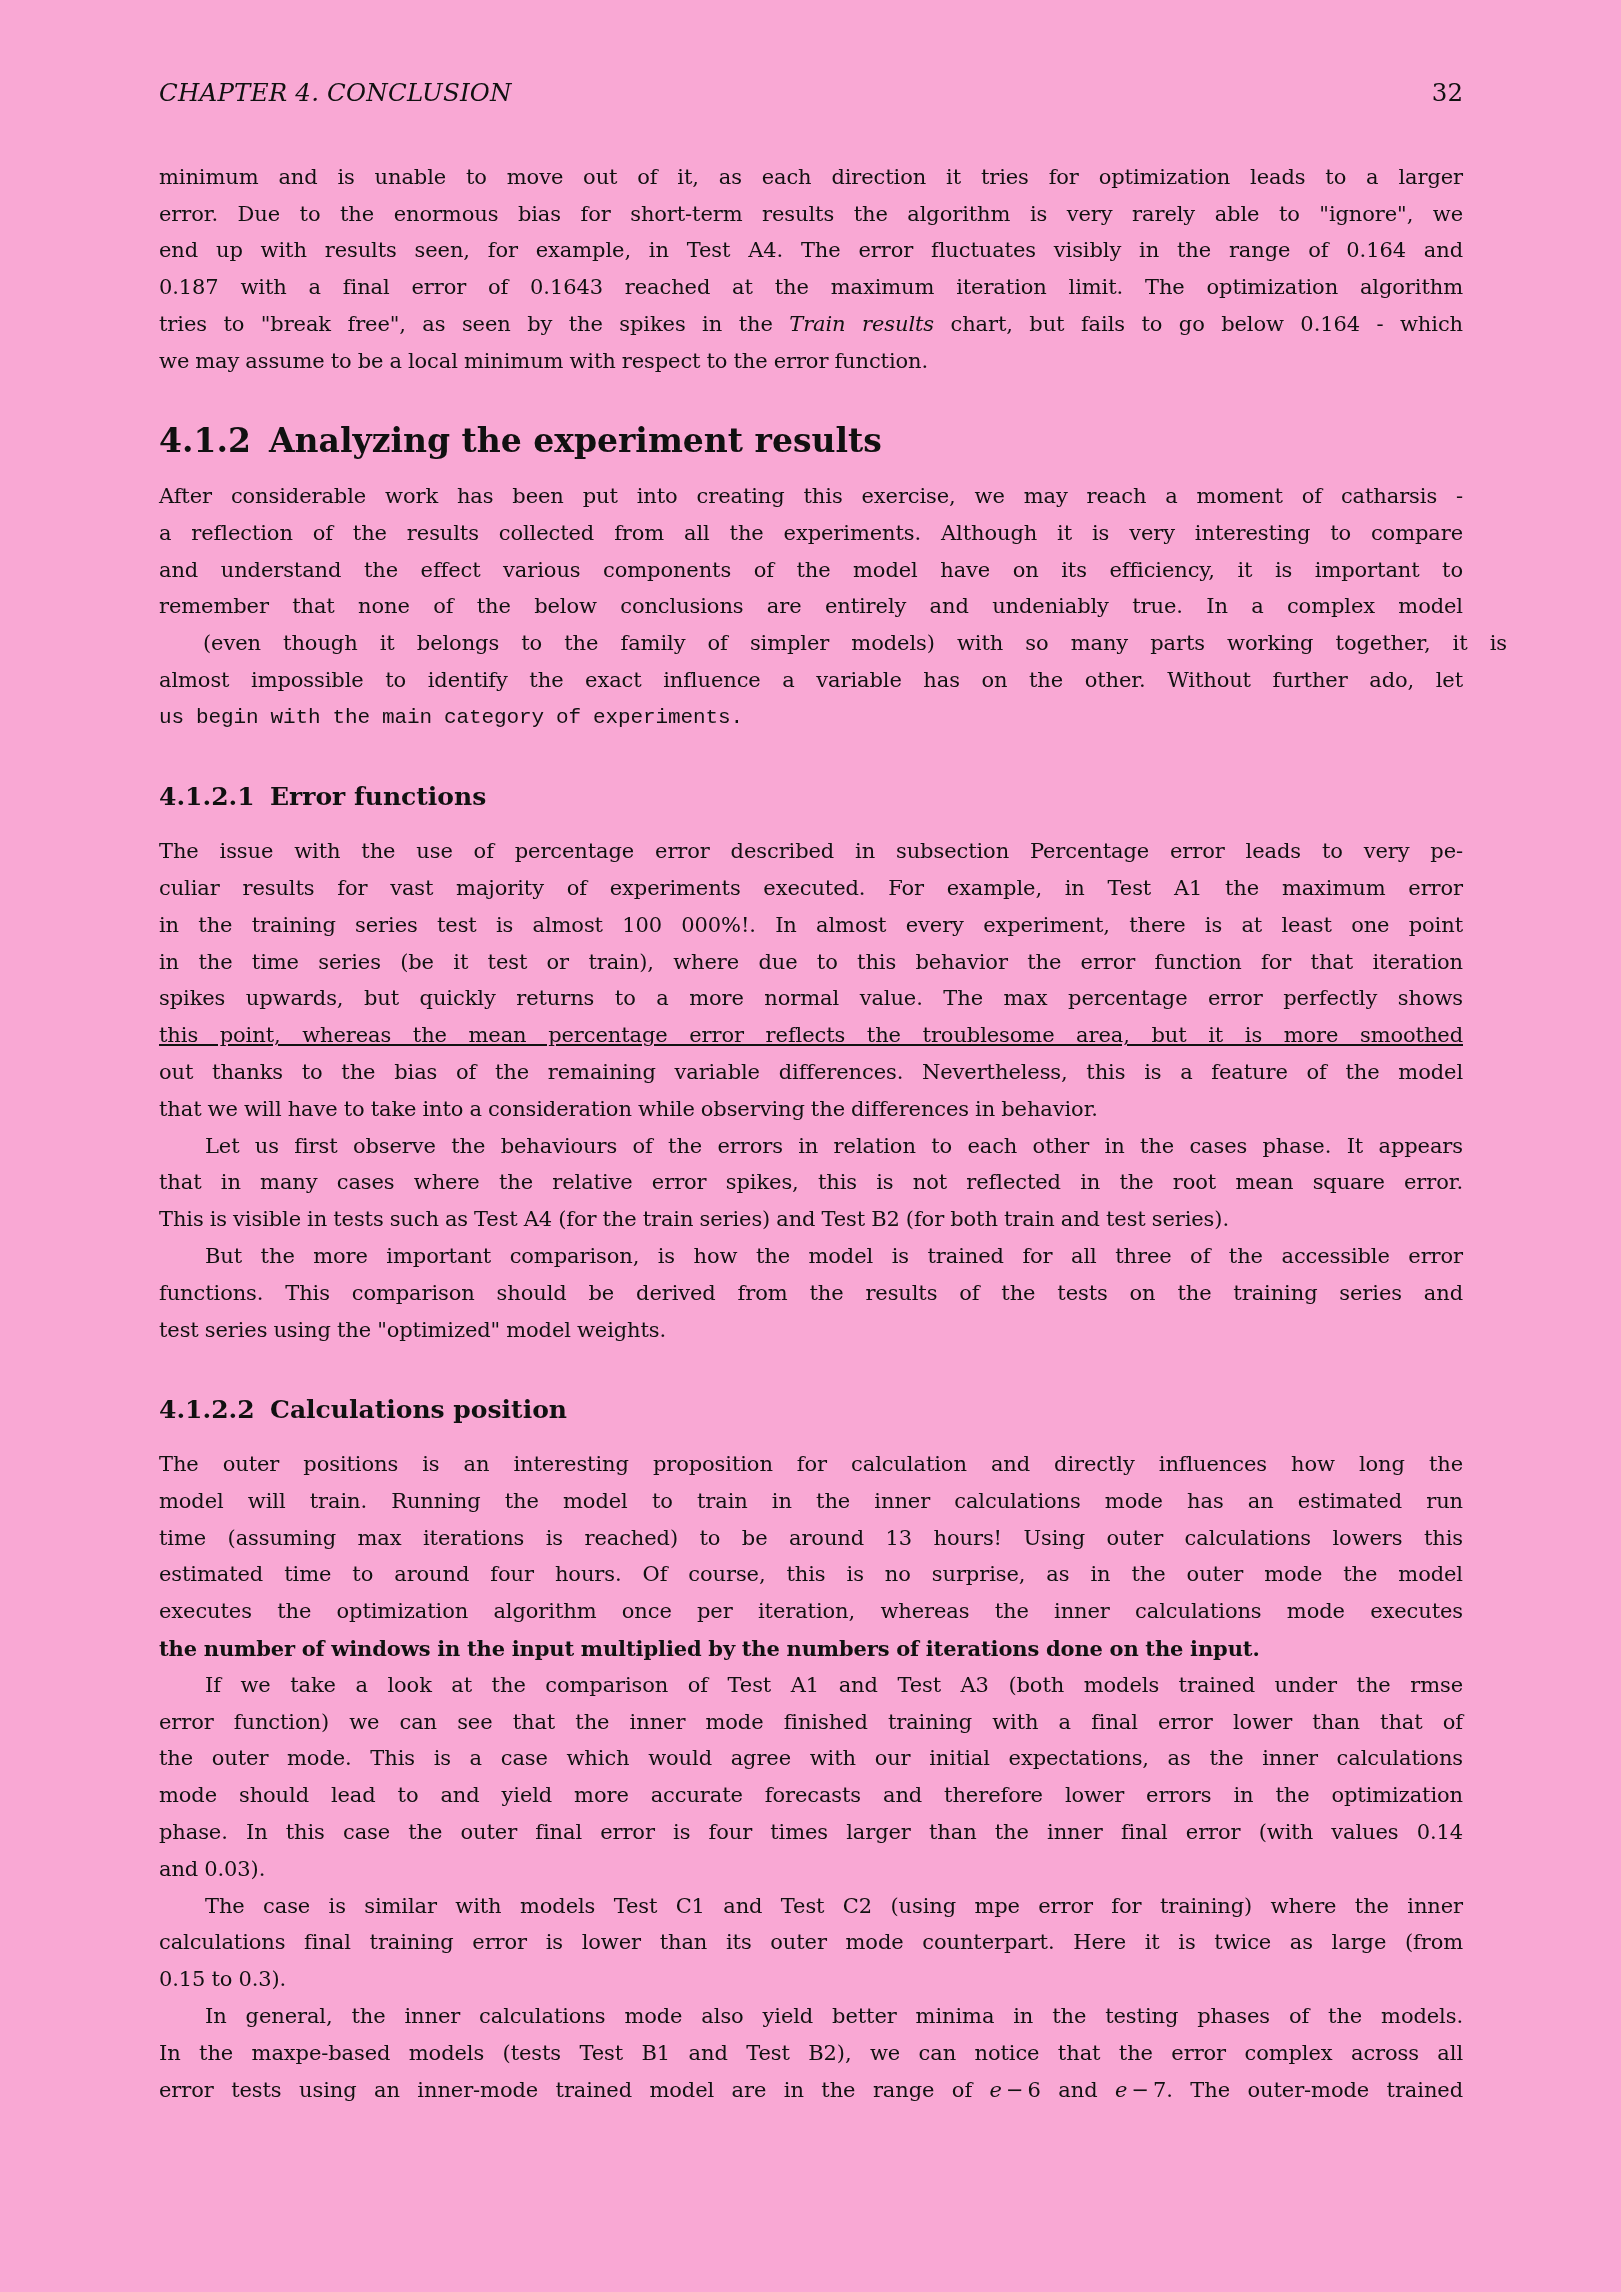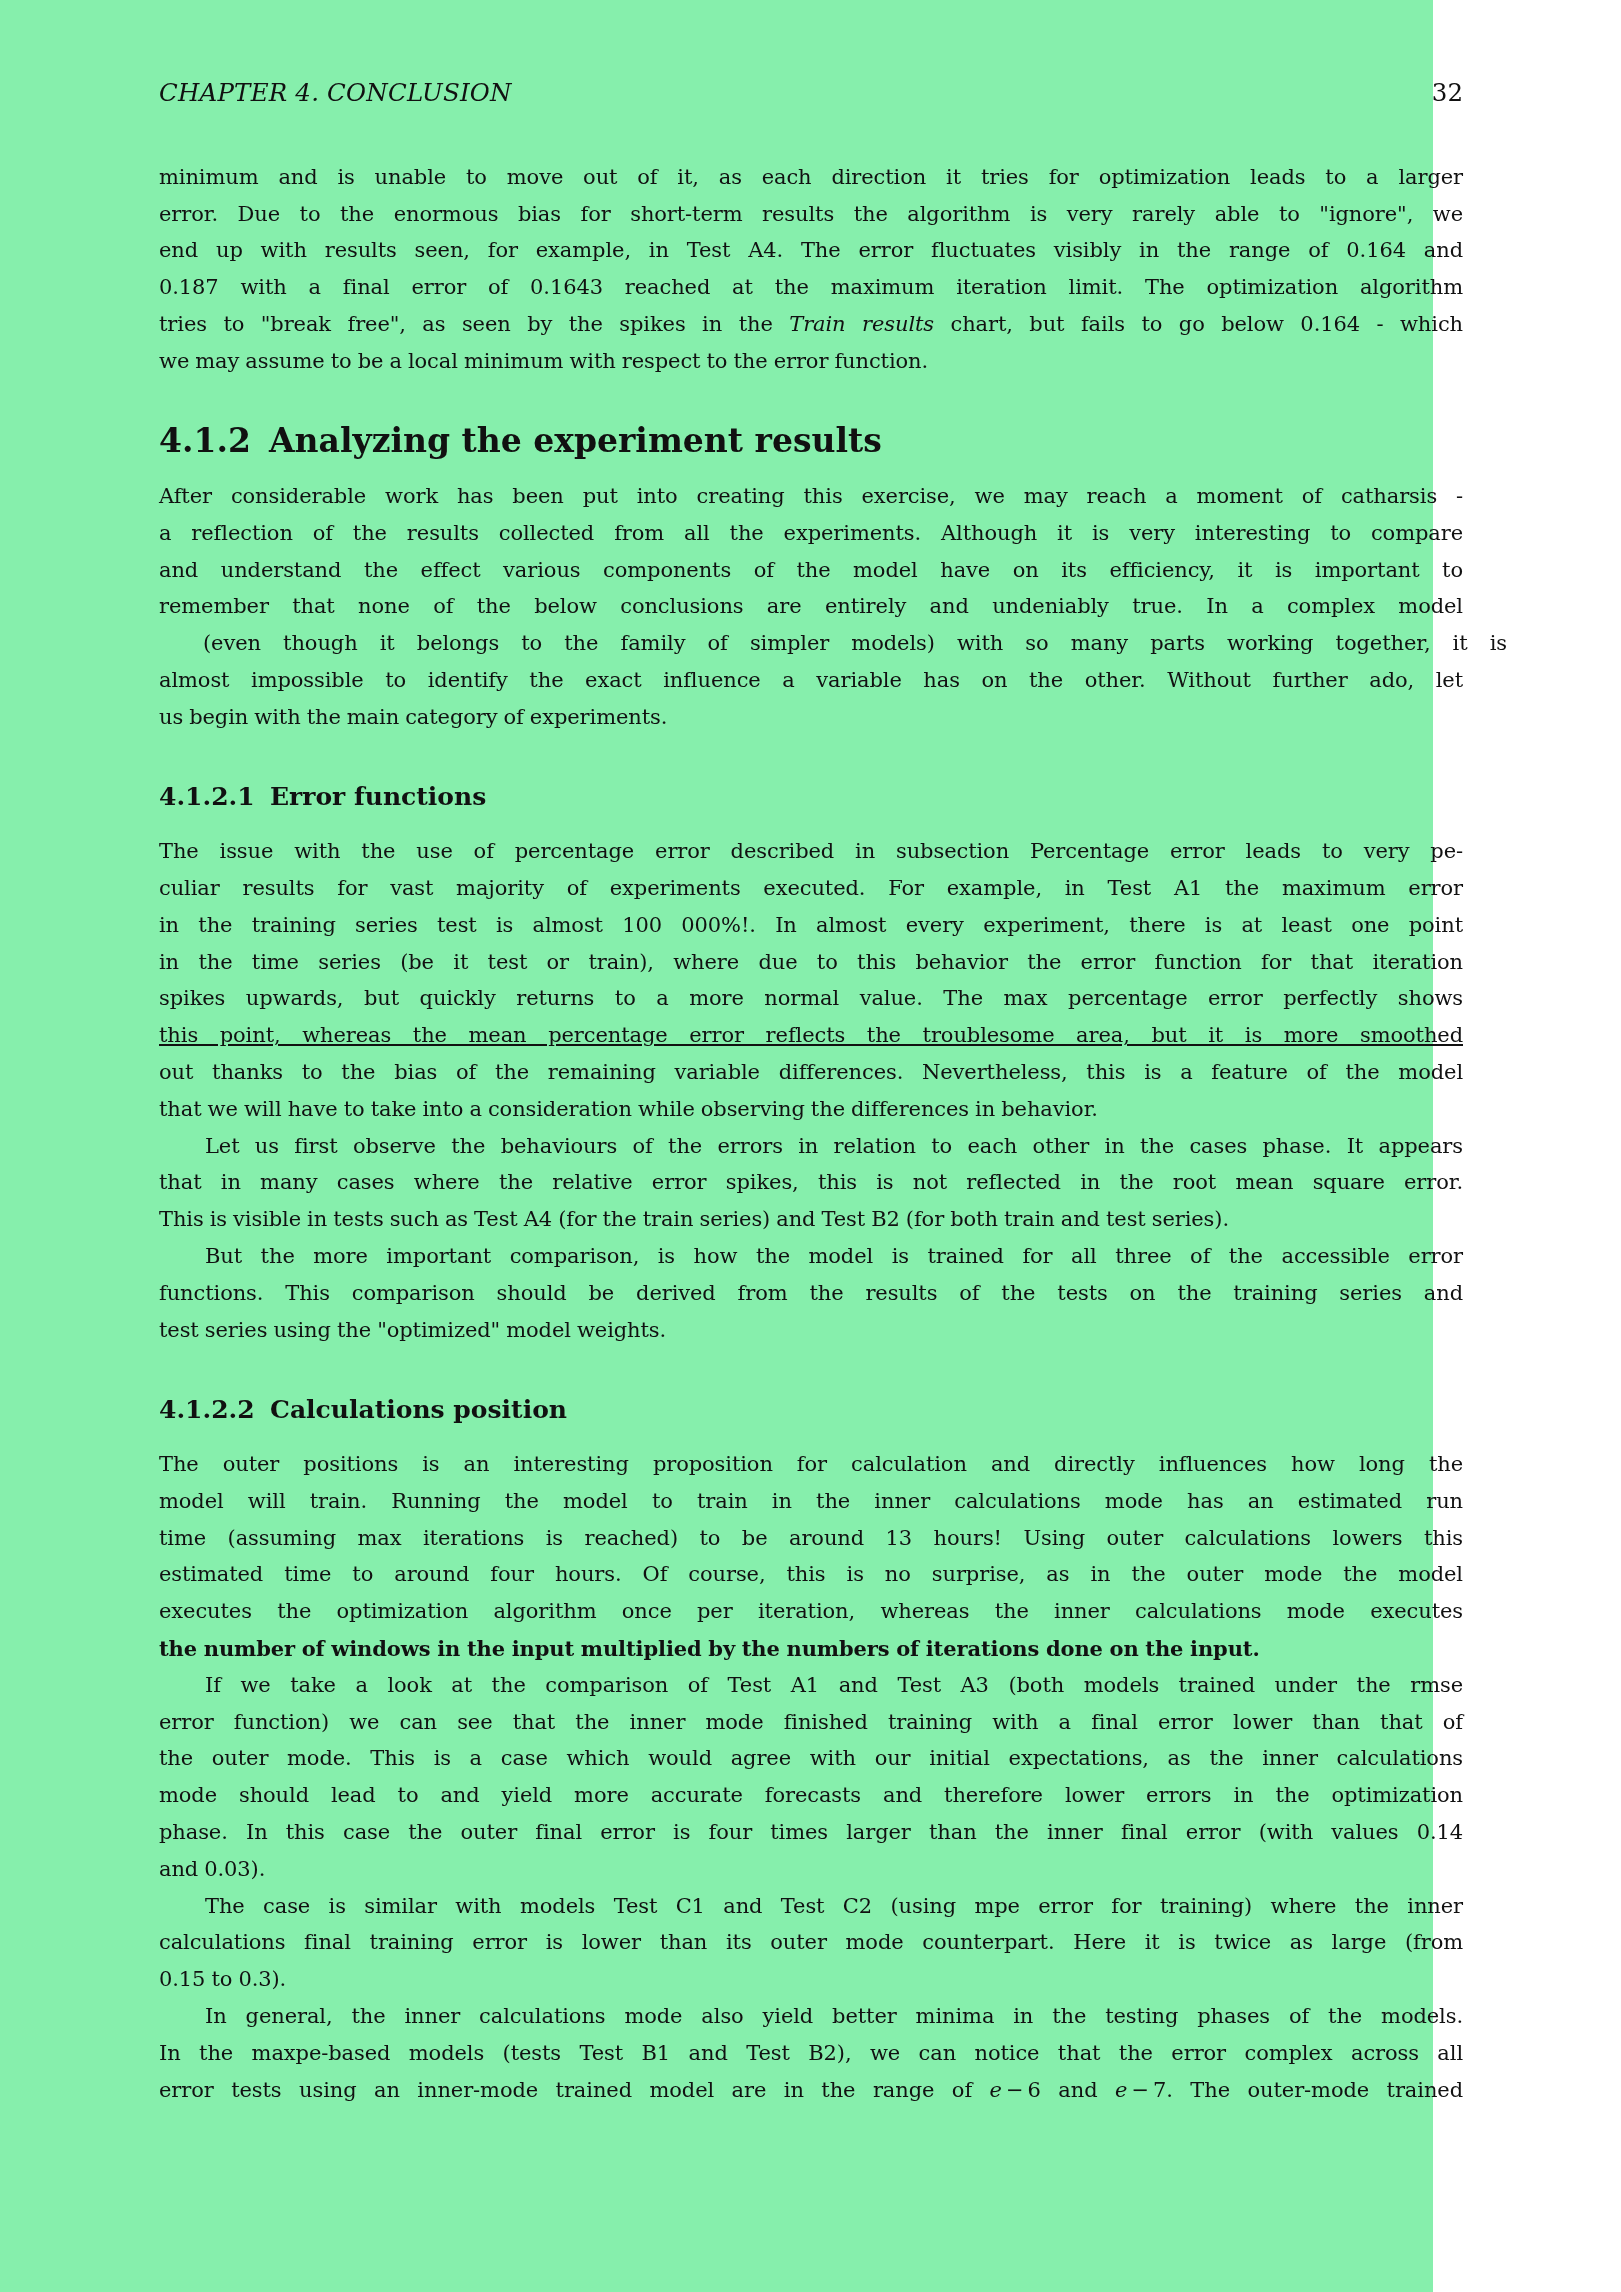--- a/index.html
+++ b/index.html
@@ -1,18 +1,18 @@
 <!DOCTYPE html>
 <html><head>
 <meta charset="utf-8">
 <style>
   html, body { margin: 0; padding: 0; background: #ffffff; }
   body { width: 1621px; height: 2293px; position: relative; overflow: hidden;
          font-family: "DejaVu Serif", "Liberation Serif", serif; color: #111111; }
-  .page { position: absolute; left: 0; top: 0; width: 1433px; height: 2293px; background: #86efac; }
+  .page { position: absolute; left: 0; top: 0; width: 1621px; height: 2293px; background: #f9a8d4; }
   .running-head { position: absolute; left: 159px; width: 1304px; top: 76px; height: 33px;
                   font-size: 24.5px; font-style: italic; line-height: 33px; }
   .running-head .chap { position: absolute; left: 0; top: 0; letter-spacing: 0.2px; }
   .running-head .pno { position: absolute; right: 0; top: 0; font-style: normal; }
   .line { position: absolute; left: 159px; width: 1304px; height: 35px; line-height: 35px;
           font-size: 21px; white-space: nowrap; text-align: justify; text-align-last: justify;
           letter-spacing: -0.1px; word-spacing: -0.5px; }
   .line.last { text-align-last: left; }
   .line.indent { left: 205px; width: 1258px; }
   .h2 { position: absolute; left: 159px; font-size: 33px; font-weight: bold; line-height: 39px; height: 39px; white-space: nowrap; }
@@ -40,21 +40,21 @@
         <div class="line last" style="top: 344px;"><span>we may assume to be a local minimum with respect to the error function.</span></div>
       </div>
       <div class="h2" style="top: 421px;"><span class="secnum">4.1.2</span><span>Analyzing the experiment results</span></div>
       <div>
         <div class="line" style="top: 479px;"><span>After considerable work has been put into creating this exercise, we may reach a moment of catharsis -</span></div>
         <div class="line" style="top: 516px;"><span>a reflection of the results collected from all the experiments. Although it is very interesting to compare</span></div>
         <div class="line" style="top: 553px;"><span>and understand the effect various components of the model have on its efficiency, it is important to</span></div>
         <div class="line" style="top: 589px;"><span>remember that none of the below conclusions are entirely and undeniably true.  In a complex model</span></div>
         <div class="line" style="top: 626px; margin-left: 44px;"><span>(even though it belongs to the family of simpler models) with so many parts working together, it is</span></div>
         <div class="line" style="top: 663px;"><span>almost impossible to identify the exact influence a variable has on the other. Without further ado, let</span></div>
-        <div class="line last" style="top: 700px;"><span>us begin with the main category of experiments.</span></div>
+        <div class="line last" style="top: 700px; font-family: Liberation Mono, monospace;"><span>us begin with the main category of experiments.</span></div>
       </div>
       <div class="h3" style="top: 779px;"><span class="secnum">4.1.2.1</span><span>Error functions</span></div>
       <div>
         <div class="line" style="top: 834px;"><span>The issue with the use of percentage error described in subsection Percentage error leads to very pe-</span></div>
         <div class="line" style="top: 871px;"><span>culiar results for vast majority of experiments executed.  For example, in Test A1 the maximum error</span></div>
         <div class="line" style="top: 908px;"><span>in the training series test is almost 100 000%!. In almost every experiment, there is at least one point</span></div>
         <div class="line" style="top: 945px;"><span>in the time series (be it test or train), where due to this behavior the error function for that iteration</span></div>
         <div class="line" style="top: 981px;"><span>spikes upwards, but quickly returns to a more normal value. The max percentage error perfectly shows</span></div>
         <div class="line" style="top: 1018px; text-decoration: underline;"><span>this point, whereas the mean percentage error reflects the troublesome area, but it is more smoothed</span></div>
         <div class="line" style="top: 1055px;"><span>out thanks to the bias of the remaining variable differences. Nevertheless, this is a feature of the model</span></div>

